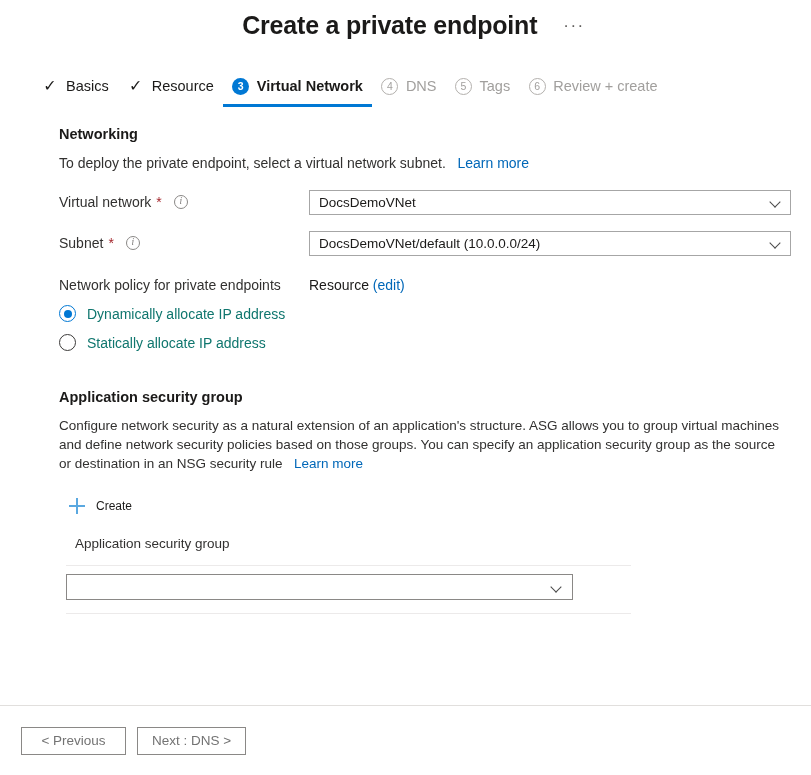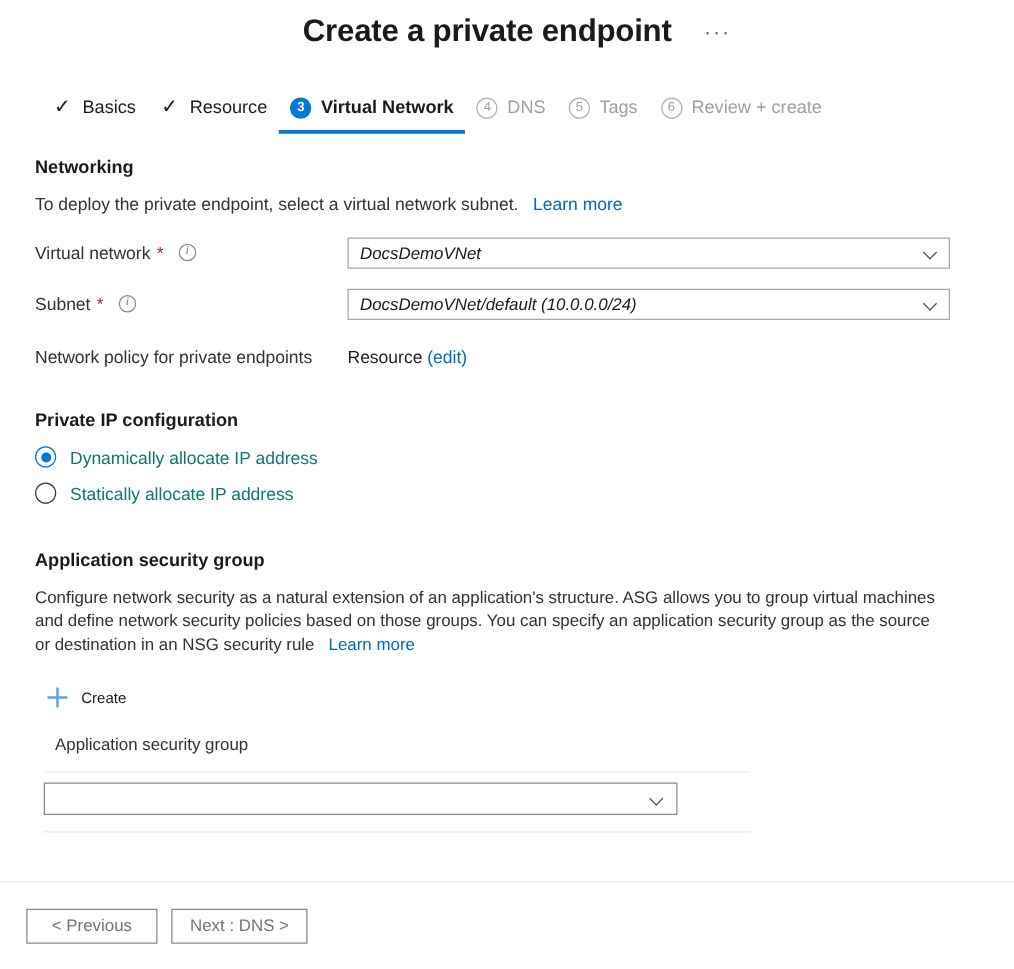--- a/index.html
+++ b/index.html
@@ -95,21 +95,21 @@
     color: #ffffff;
     font-weight: 600;
   }
   .num-circle.hollow {
     border: 1px solid #b3b0ad;
     color: #a19f9d;
   }
   .tab.active .tab-label { font-weight: 600; }
 
   
-  .content { padding: 0 0 0 28px; }
+  .content { padding: 0 0 0 59px; }
 
   .section-head {
     font-size: 14.5px;
     font-weight: 700;
     color: #1b1a19;
     margin-top: 19px;
   }
   .section-desc {
     font-size: 14px;
     color: #323130;
@@ -167,21 +167,21 @@
     border: 1px solid #a6a6a6;
     background: #ffffff;
     display: flex;
     align-items: center;
     padding: 0 8px 0 9px;
     font-size: 13.5px;
     color: #1b1a19;
     cursor: pointer;
     position: relative;
   }
-  .select-value { flex: 1 1 auto; white-space: nowrap; overflow: hidden; font-style: italic; }
+  .select-value { flex: 1 1 auto; white-space: nowrap; overflow: hidden; }
   .chev {
     width: 12px;
     height: 12px;
     flex: 0 0 12px;
     position: relative;
   }
   .chev::before {
     content: "";
     position: absolute;
     left: 1px;
@@ -432,21 +432,20 @@
   </div>
 
   <div class="policy-row">
     <div class="policy-label">Network policy for private endpoints</div>
     <div>
       <span class="policy-value">Resource</span>
       <a class="link">(edit)</a>
     </div>
   </div>
 
-  <div class="sub-head">Private IP configuration</div>
 
   <div class="radio-row">
     <span class="radio on"></span>
     <span class="radio-label">Dynamically allocate IP address</span>
   </div>
 
   <div class="radio-row">
     <span class="radio off"></span>
     <span class="radio-label">Statically allocate IP address</span>
   </div>

